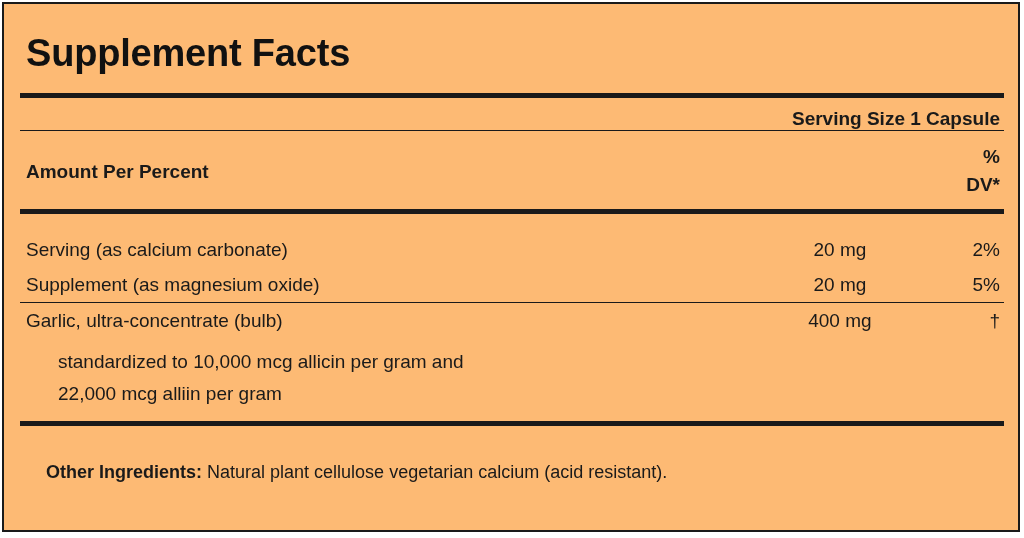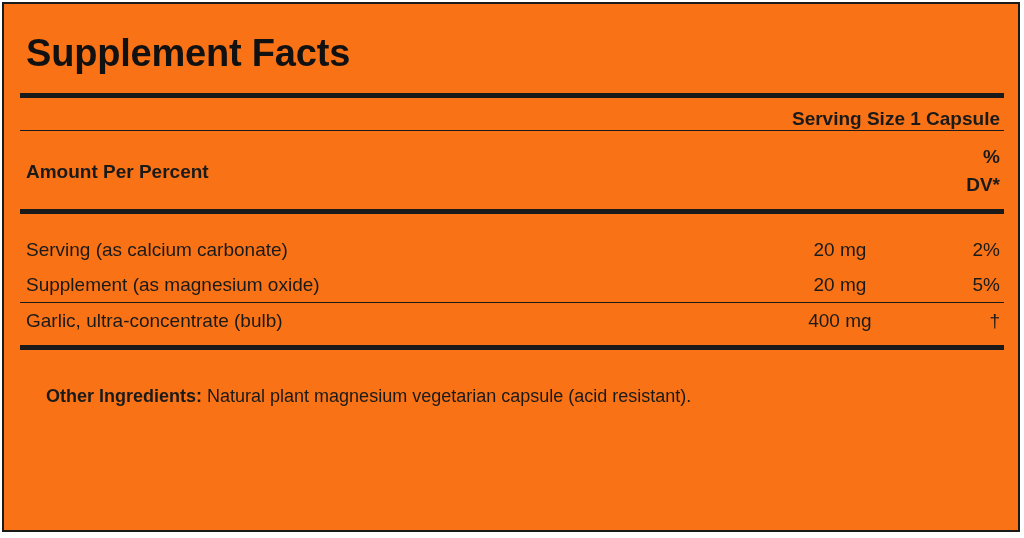--- a/index.html
+++ b/index.html
@@ -16,21 +16,21 @@
     overflow: hidden;
   }
   .panel {
     position: absolute;
     left: 2px;
     top: 2px;
     width: 1018px;
     height: 530px;
     border: 2px solid #1a1a1a;
     box-sizing: border-box;
-    background: #f97316;
+    background: #fdba74;
   }
   .inner {
     position: absolute;
     left: 16px;
     right: 14px;
     top: 0;
     bottom: 0;
   }
   .title {
     font-size: 38px;
@@ -175,25 +175,31 @@
         <tr class="sep-row">
           <td colspan="3">
               <div class="sep-line"></div>
             </td>
         </tr>
         <tr>
           <td class="name">Garlic, ultra-concentrate (bulb)</td>
           <td class="amt">400 mg</td>
           <td class="dv">†</td>
         </tr>
+        <tr>
+          <td colspan="3">
+            <div class="sub-note">standardized to 10,000 mcg allicin per gram and</div>
+            <div class="sub-note">22,000 mcg alliin per gram</div>
+          </td>
+        </tr>
       </tbody>
     </table>
 
     <div class="rule-thick2"></div>
 
 
     <div class="other-ing">
       <b>Other Ingredients:</b>
-      <span>Natural plant magnesium vegetarian capsule (acid resistant).</span>
+      <span>Natural plant cellulose vegetarian calcium (acid resistant).</span>
     </div>
 
   </div>
 </div>
 
 </body></html>

